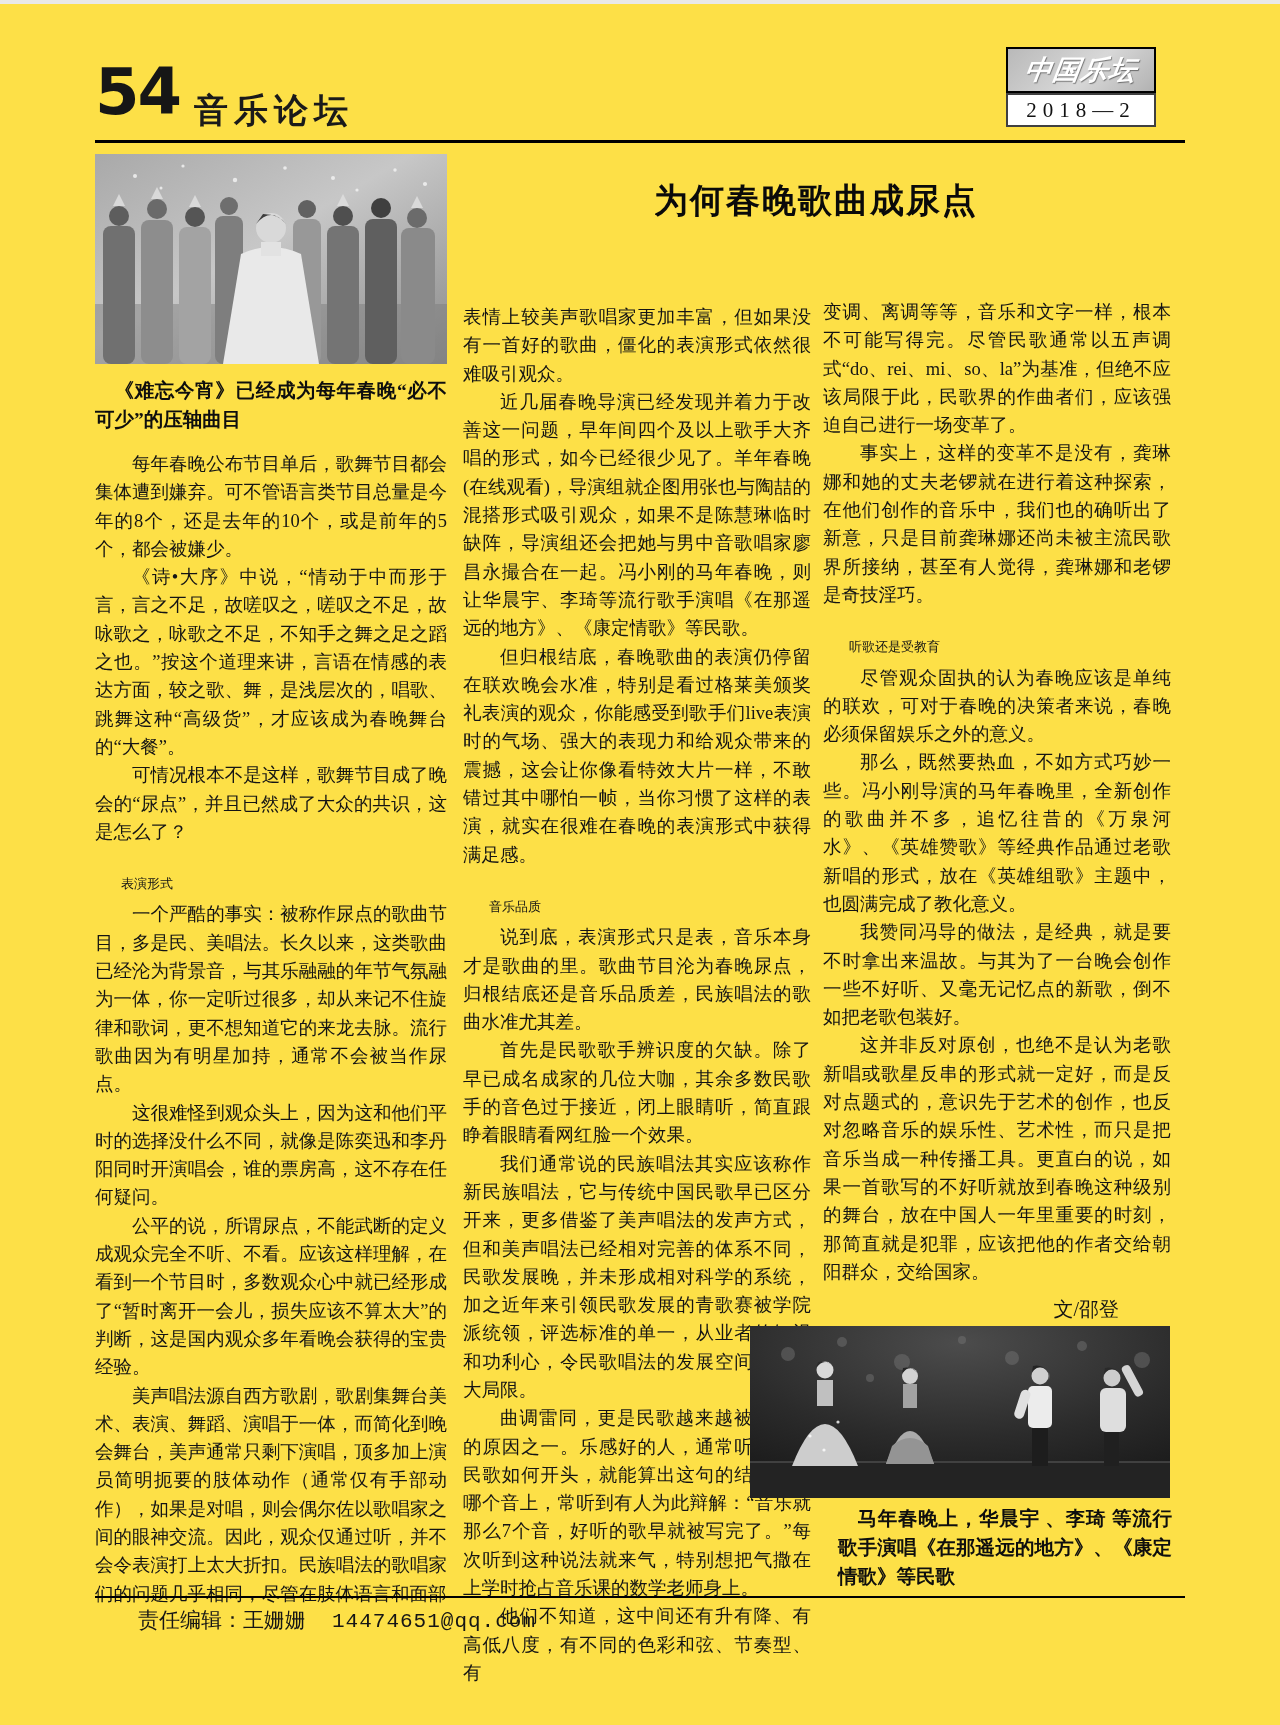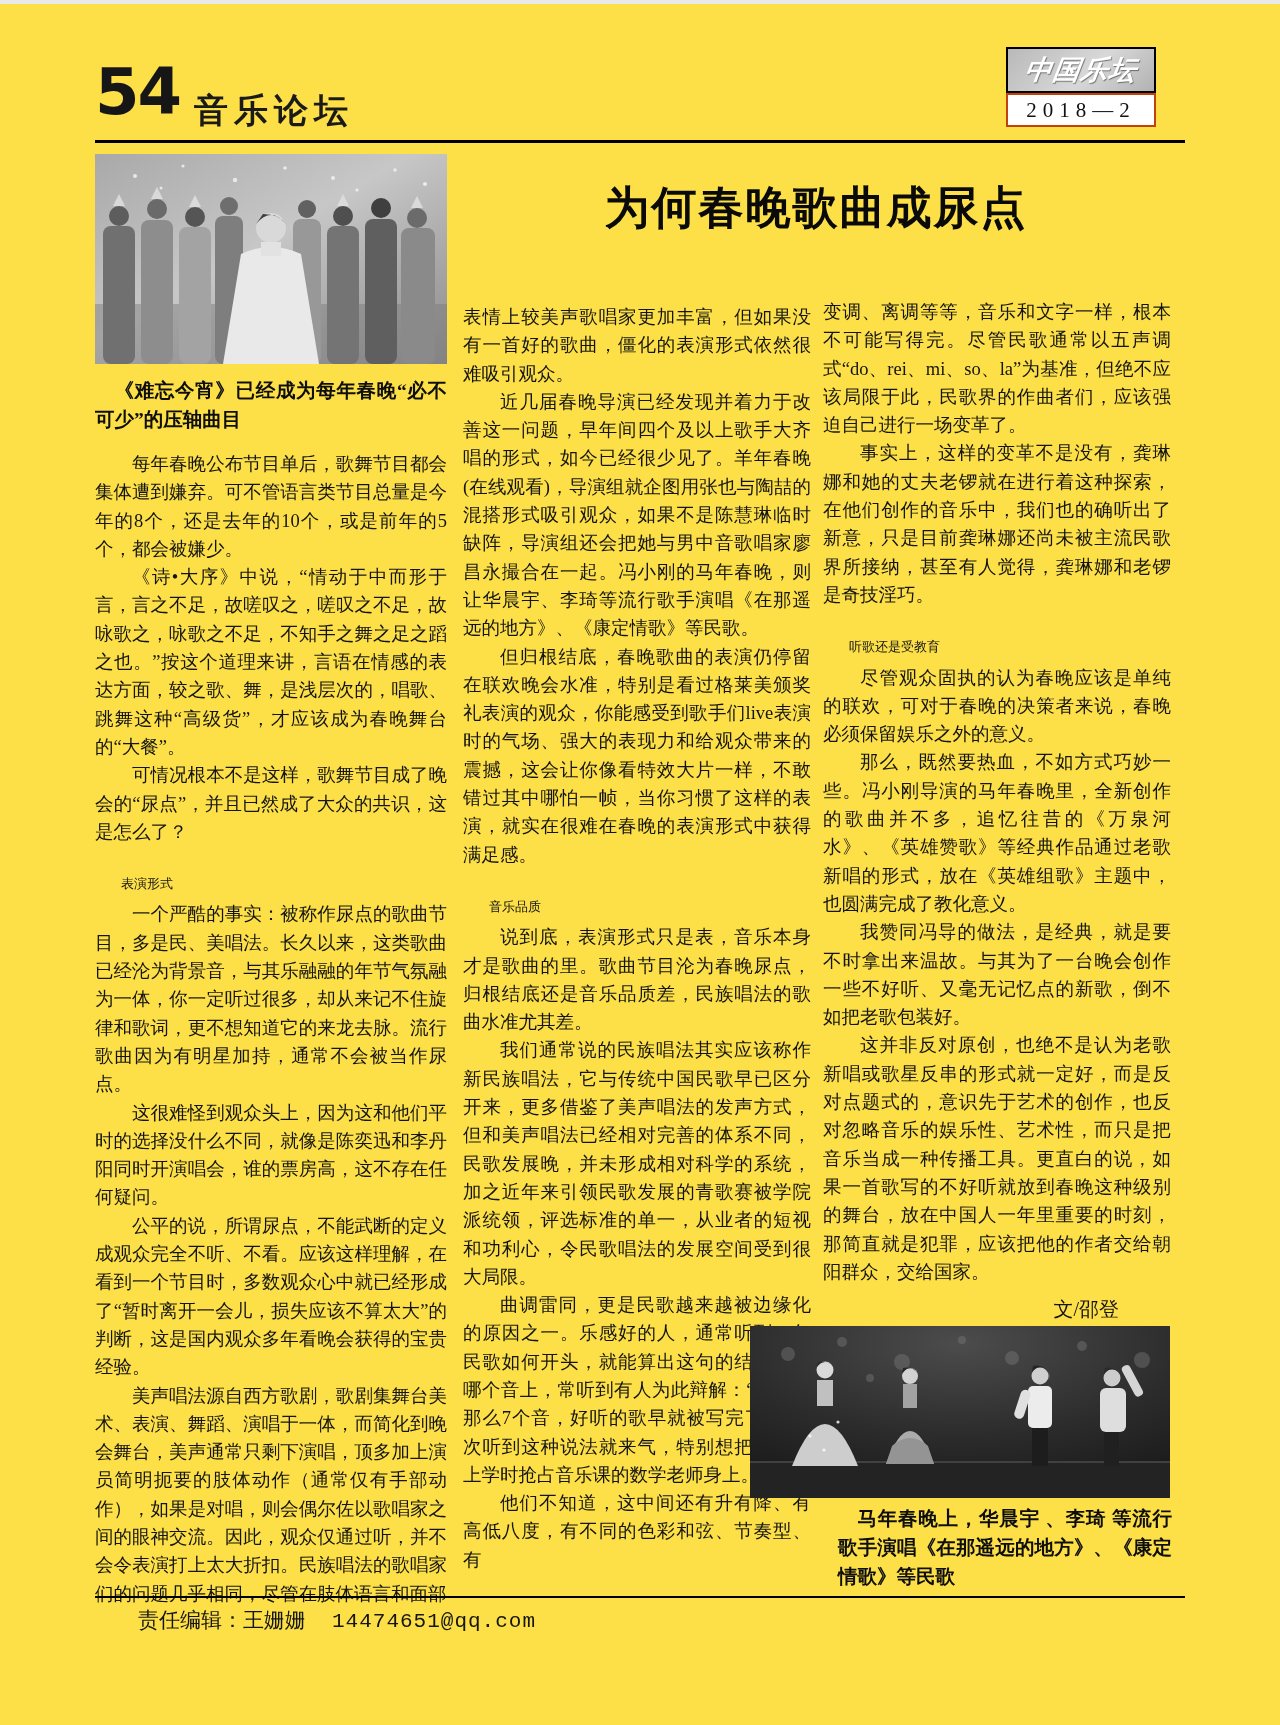--- a/index.html
+++ b/index.html
@@ -24,42 +24,42 @@
     border:2px solid #000;box-sizing:border-box;
     display:flex;align-items:center;justify-content:center;
   }
   .masthead-box span{
     font-style:italic;font-weight:700;font-size:27px;color:#fff;
     transform:skewX(-8deg);letter-spacing:1px;
     text-shadow:1px 1px 1px rgba(0,0,0,.45);white-space:nowrap;
   }
   .issue-box{
     position:absolute;left:1006px;top:89px;width:150px;height:34px;
-    border:2px solid #c2410c;box-sizing:border-box;background:#fff;
+    border:2px solid #404040;box-sizing:border-box;background:#fff;
     display:flex;align-items:center;justify-content:center;
     font-size:21px;letter-spacing:6px;color:#111;
   }
   .header-rule{
     position:absolute;left:95px;top:136px;width:1090px;height:3px;background:#000;
   }
   
   .photo-top{position:absolute;left:95px;top:150px;width:352px;height:210px;overflow:hidden;}
   .photo-bottom{position:absolute;left:750px;top:1322px;width:420px;height:172px;overflow:hidden;}
   .photo-top svg,.photo-bottom svg{display:block;}
   
   .caption{
     position:absolute;font-weight:700;font-size:19.5px;line-height:29px;
     text-align:justify;text-indent:1em;color:#0e0e0e;
   }
   .caption-top{left:95px;top:372px;width:352px;}
   .caption-bottom{left:838px;top:1500px;width:334px;}
   
   .title{
     position:absolute;left:460px;top:174px;width:712px;margin:0;
-    text-align:center;font-size:45px;font-weight:700;letter-spacing:2px;color:#0a0a0a;
+    text-align:center;font-size:34px;font-weight:700;letter-spacing:2px;color:#0a0a0a;
   }
   
   .col{position:absolute;width:348px;}
   .col1{left:95px;top:446px;width:352px;}
   .col2{left:463px;top:299px;}
   .col3{left:823px;top:294px;}
   .para{
     margin:0;font-size:18.5px;line-height:28.3px;text-align:justify;
     text-indent:2em;color:#141414;
   }
@@ -169,20 +169,21 @@
       <p class="para">这很难怪到观众头上，因为这和他们平时的选择没什么不同，就像是陈奕迅和李丹阳同时开演唱会，谁的票房高，这不存在任何疑问。</p>
       <p class="para">公平的说，所谓尿点，不能武断的定义成观众完全不听、不看。应该这样理解，在看到一个节目时，多数观众心中就已经形成了“暂时离开一会儿，损失应该不算太大”的判断，这是国内观众多年看晚会获得的宝贵经验。</p>
       <p class="para">美声唱法源自西方歌剧，歌剧集舞台美术、表演、舞蹈、演唱于一体，而简化到晚会舞台，美声通常只剩下演唱，顶多加上演员简明扼要的肢体动作（通常仅有手部动作），如果是对唱，则会偶尔佐以歌唱家之间的眼神交流。因此，观众仅通过听，并不会令表演打上太大折扣。民族唱法的歌唱家们的问题几乎相同，尽管在肢体语言和面部</p>
     </div>
   <div class="col col2">
       <p class="para cont">表情上较美声歌唱家更加丰富，但如果没有一首好的歌曲，僵化的表演形式依然很难吸引观众。</p>
       <p class="para">近几届春晚导演已经发现并着力于改善这一问题，早年间四个及以上歌手大齐唱的形式，如今已经很少见了。羊年春晚(在线观看)，导演组就企图用张也与陶喆的混搭形式吸引观众，如果不是陈慧琳临时缺阵，导演组还会把她与男中音歌唱家廖昌永撮合在一起。冯小刚的马年春晚，则让华晨宇、李琦等流行歌手演唱《在那遥远的地方》、《康定情歌》等民歌。</p>
       <p class="para">但归根结底，春晚歌曲的表演仍停留在联欢晚会水准，特别是看过格莱美颁奖礼表演的观众，你能感受到歌手们live表演时的气场、强大的表现力和给观众带来的震撼，这会让你像看特效大片一样，不敢错过其中哪怕一帧，当你习惯了这样的表演，就实在很难在春晚的表演形式中获得满足感。</p>
       <h3 class="subhead">音乐品质</h3>
       <p class="para">说到底，表演形式只是表，音乐本身才是歌曲的里。歌曲节目沦为春晚尿点，归根结底还是音乐品质差，民族唱法的歌曲水准尤其差。</p>
+      <p class="para">首先是民歌歌手辨识度的欠缺。除了早已成名成家的几位大咖，其余多数民歌手的音色过于接近，闭上眼睛听，简直跟睁着眼睛看网红脸一个效果。</p>
       <p class="para">我们通常说的民族唱法其实应该称作新民族唱法，它与传统中国民歌早已区分开来，更多借鉴了美声唱法的发声方式，但和美声唱法已经相对完善的体系不同，民歌发展晚，并未形成相对科学的系统，加之近年来引领民歌发展的青歌赛被学院派统领，评选标准的单一，从业者的短视和功利心，令民歌唱法的发展空间受到很大局限。</p>
       <p class="para">曲调雷同，更是民歌越来越被边缘化的原因之一。乐感好的人，通常听到一句民歌如何开头，就能算出这句的结尾落在哪个音上，常听到有人为此辩解：“音乐就那么7个音，好听的歌早就被写完了。”每次听到这种说法就来气，特别想把气撒在上学时抢占音乐课的数学老师身上。</p>
       <p class="para">他们不知道，这中间还有升有降、有高低八度，有不同的色彩和弦、节奏型、有</p>
     </div>
   <div class="col col3">
     <div>
         <p class="para cont">变调、离调等等，音乐和文字一样，根本不可能写得完。尽管民歌通常以五声调式“do、rei、mi、so、la”为基准，但绝不应该局限于此，民歌界的作曲者们，应该强迫自己进行一场变革了。</p>
         <p class="para">事实上，这样的变革不是没有，龚琳娜和她的丈夫老锣就在进行着这种探索，在他们创作的音乐中，我们也的确听出了新意，只是目前龚琳娜还尚未被主流民歌界所接纳，甚至有人觉得，龚琳娜和老锣是奇技淫巧。</p>
         <h3 class="subhead">听歌还是受教育</h3>
         <p class="para">尽管观众固执的认为春晚应该是单纯的联欢，可对于春晚的决策者来说，春晚必须保留娱乐之外的意义。</p>

